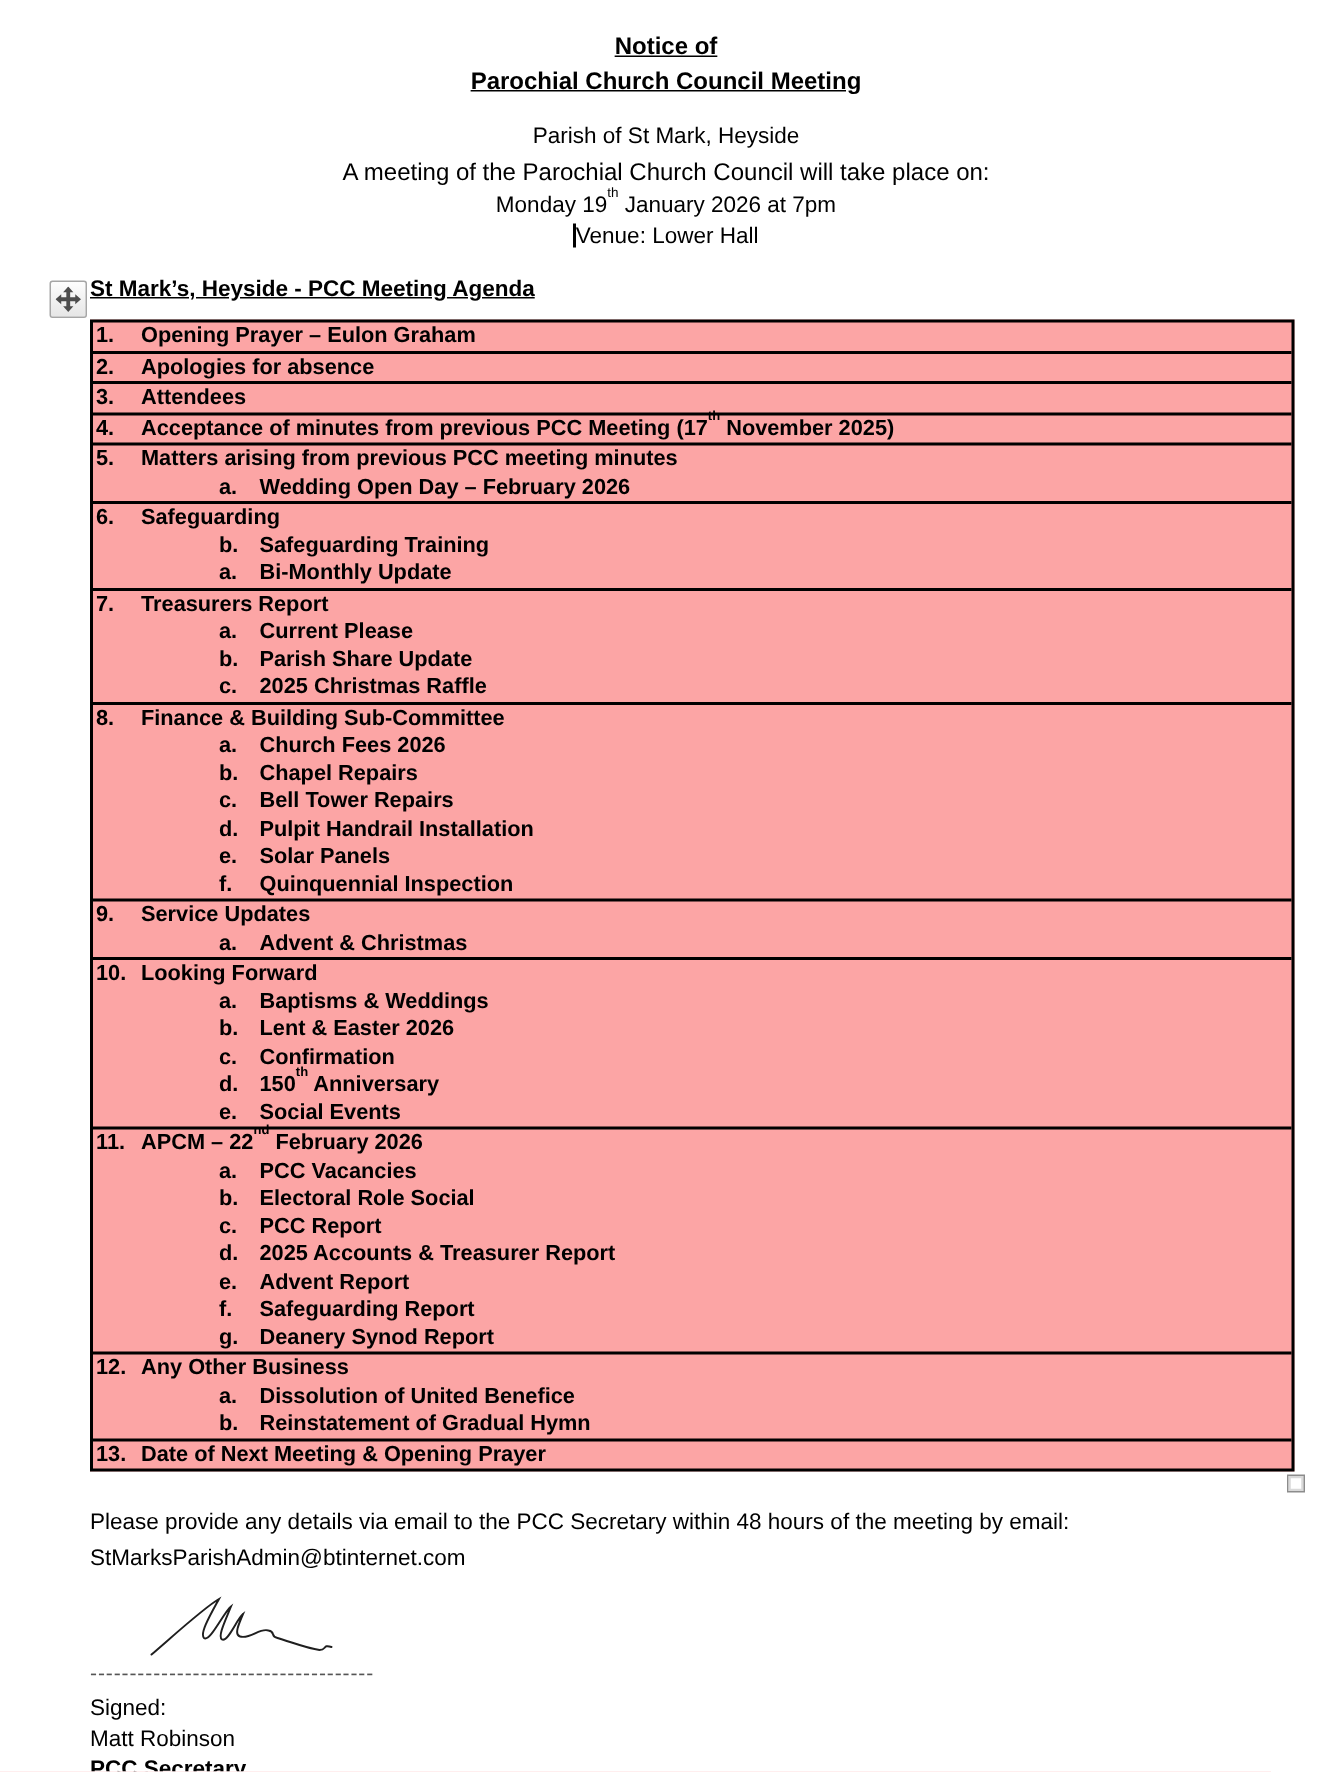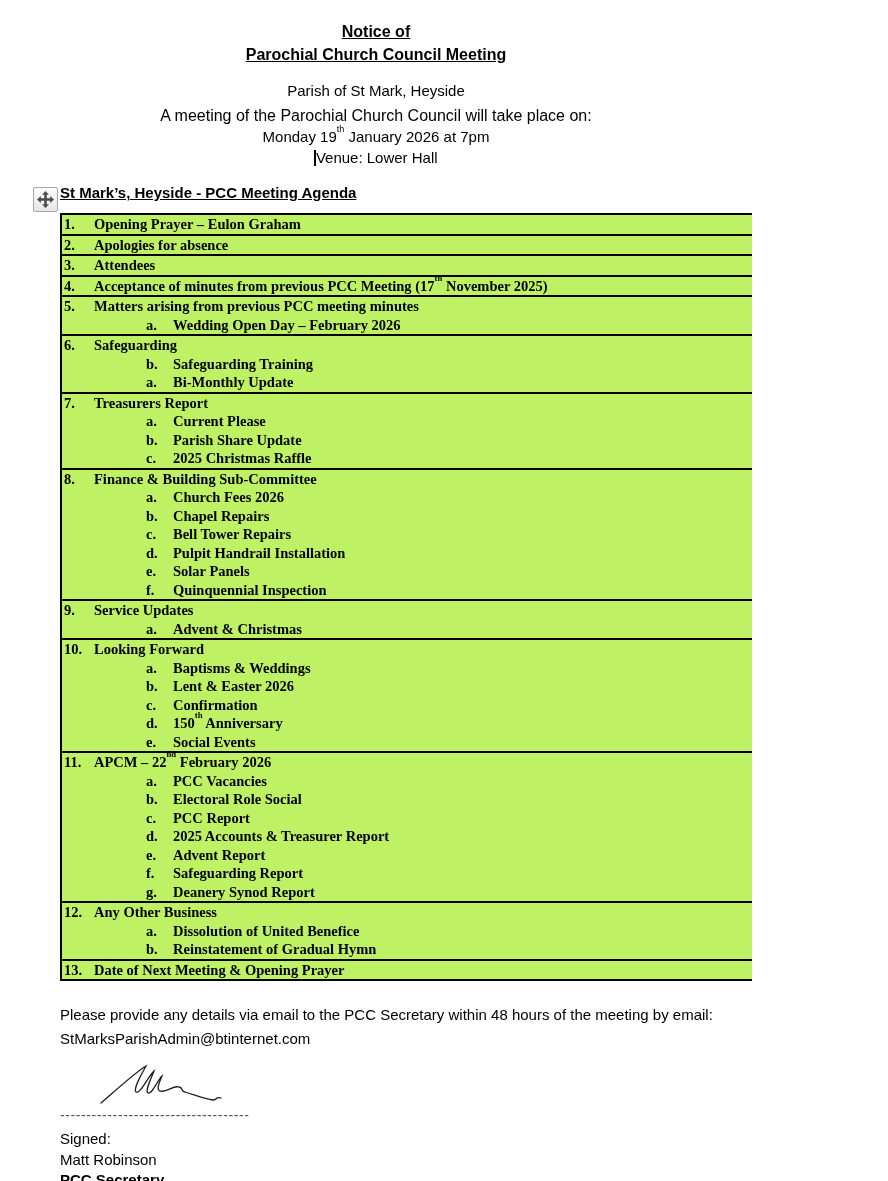--- a/index.html
+++ b/index.html
@@ -1,18 +1,18 @@
 <!DOCTYPE html>
 <html><head>
 <meta charset="utf-8">
 <style>
   html,body{margin:0;padding:0;background:#ffffff;}
   .page{
     position:relative;
-    width:752px;height:1181px;
+    width:888px;height:1181px;
     background:#ffffff;
     color:#000;
     font-family:"Liberation Sans",sans-serif;
     overflow:hidden;
   }
   sup{font-size:0.6em;line-height:0;position:relative;top:-0.45em;font-weight:inherit;}
 
   
   .doc-header{text-align:center;padding-top:20px;}
   .doc-title{font-size:16px;font-weight:700;text-decoration:underline;line-height:23px;}
@@ -30,21 +30,21 @@
     border:1px solid #a6a6a6;border-radius:2px;
     display:flex;align-items:center;justify-content:center;
     cursor:move;
   }
   .agenda-heading{
     margin-left:60px;font-size:15px;font-weight:700;
     text-decoration:underline;line-height:18px;
   }
   .table-wrap{
     margin:11px 0 0 60px;width:803px;box-sizing:border-box;
-    border:2px solid #000;position:relative;background:#bef264;font-family:Liberation Serif, serif;
+    border:2px solid #000;position:relative;background:#fca5a5;
   }
   .t-row{border-bottom:2px solid #000;}
   .t-row:last-child{border-bottom:none;}
   .t-line{font-size:14.5px;font-weight:700;line-height:18.5px;white-space:nowrap;}
   .t-main{padding-left:2px;}
   .t-num{display:inline-block;width:30px;}
   .t-sub{padding-left:84px;}
   .t-letter{display:inline-block;width:27px;}
   .resize-handle{
     position:absolute;right:-9px;bottom:-16px;

